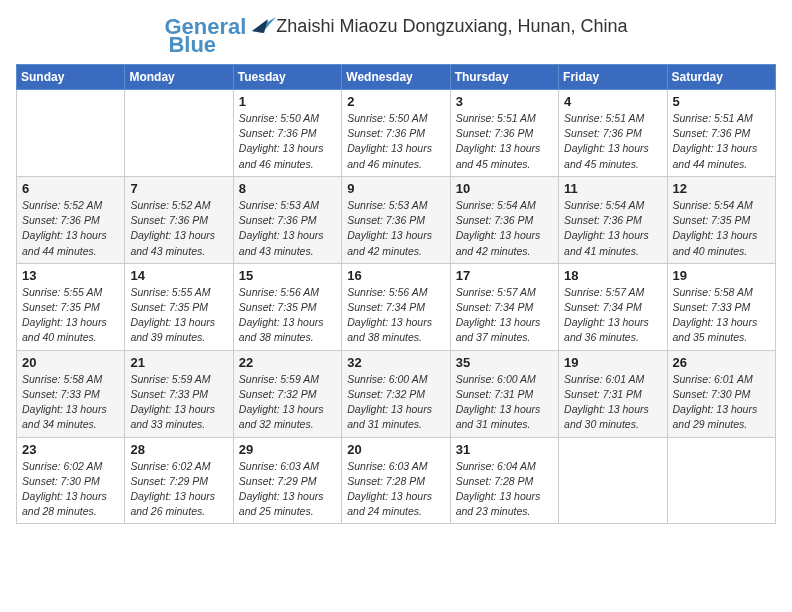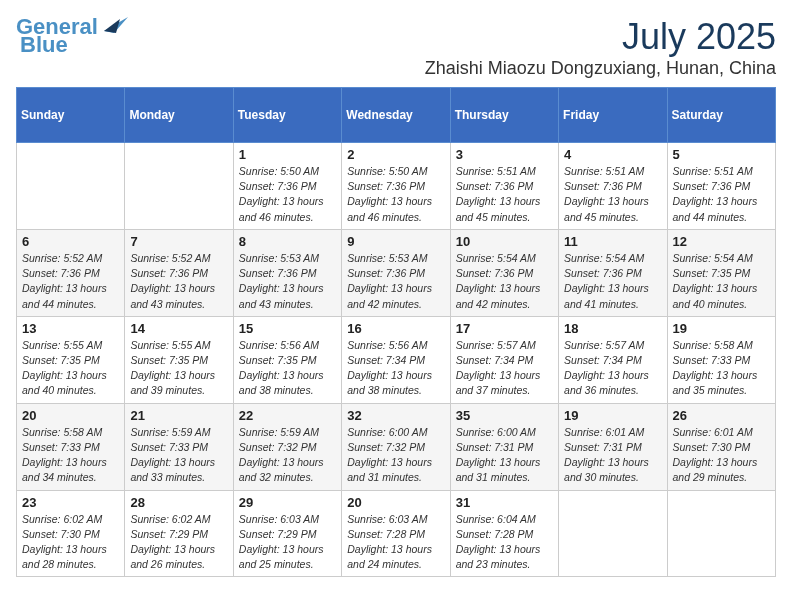--- a/index.html
+++ b/index.html
@@ -5,21 +5,21 @@
     * { box-sizing: border-box; margin: 0; padding: 0; }
     body {
       font-family: Arial, sans-serif;
       background: #fff;
       width: 792px;
       min-height: 612px;
       padding: 16px;
     }
     .header {
       display: flex;
-      justify-content: space-between;
+      justify-content: center;
       align-items: flex-start;
       margin-bottom: 8px;
     }
     .logo {
       display: flex;
       flex-direction: column;
       align-items: flex-start;
     }
     .logo-text {
       font-size: 22px;
@@ -43,21 +43,21 @@
       color: #333;
     }
     .calendar {
       width: 100%;
       border-collapse: collapse;
       font-size: 11px;
     }
     .calendar th {
       background: #3a6bbf;
       color: #fff;
-      padding: 20px 4px;
+      padding: 5px 4px;
       text-align: left;
       font-size: 12px;
       font-weight: bold;
       border: 1px solid #5a8cd0;
     }
     .calendar td {
       border: 1px solid #ccc;
       vertical-align: top;
       padding: 4px 5px;
       width: calc(100% / 7);
@@ -95,21 +95,20 @@
       <svg width="28" height="20" viewBox="0 0 28 20" style="margin-left:2px; margin-top:-4px;">
         <polygon points="4,16 28,2 14,18" fill="#4a90c4"></polygon>
         <polygon points="4,16 20,4 16,18" fill="#1a3a5c"></polygon>
       </svg>
     </div>
     <div style="display:flex; align-items:center; margin-top:-4px; margin-left:4px;">
       <span class="logo-text" style="font-size:22px; color:#4a90c4;">Blue</span>
     </div>
   </div>
   <div class="title-block">
-    <div class="month-year">July 2025</div>
     <div class="location">Zhaishi Miaozu Dongzuxiang, Hunan, China</div>
   </div>
 </div>
 
 <table class="calendar">
   <thead>
     <tr id="weekday-header">
     <th>Sunday</th>
         <th>Monday</th>
         <th>Tuesday</th>

